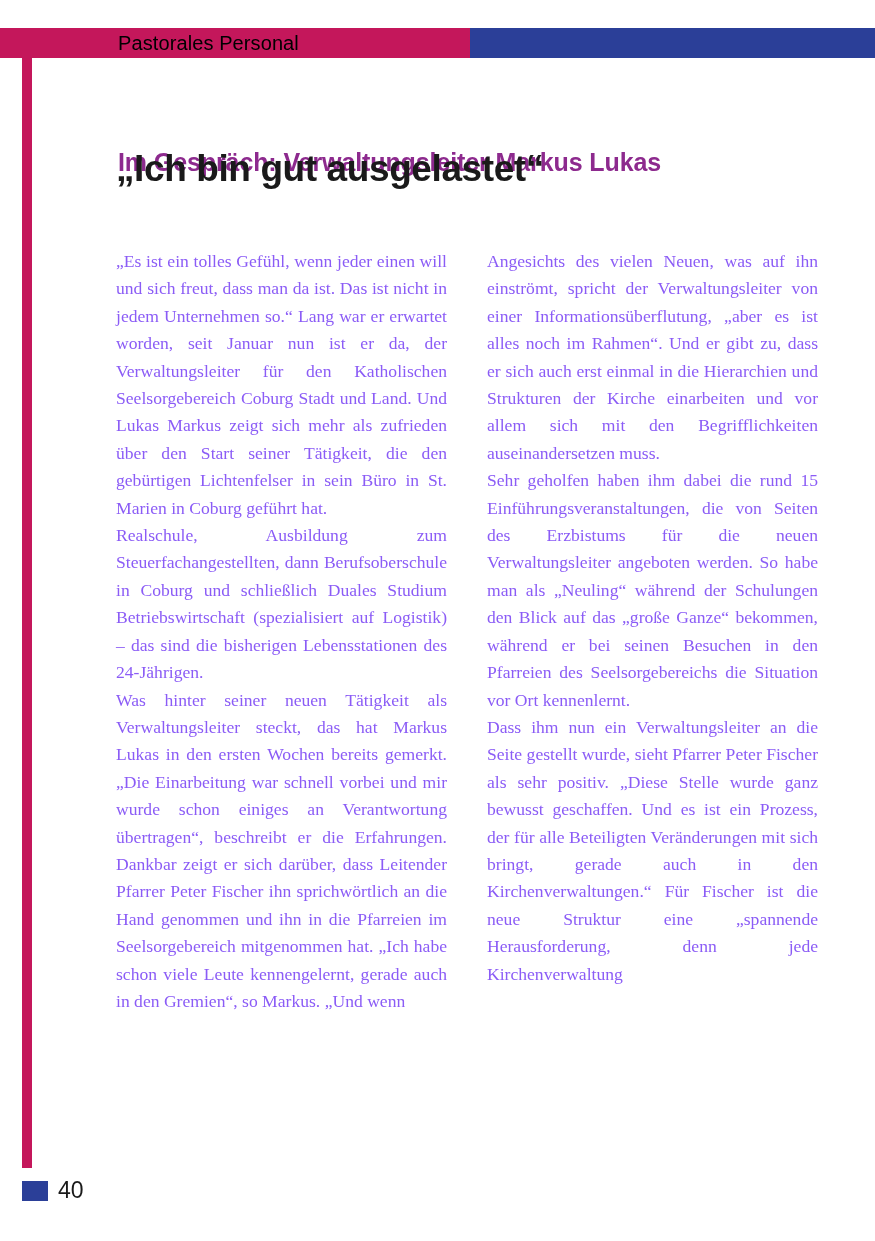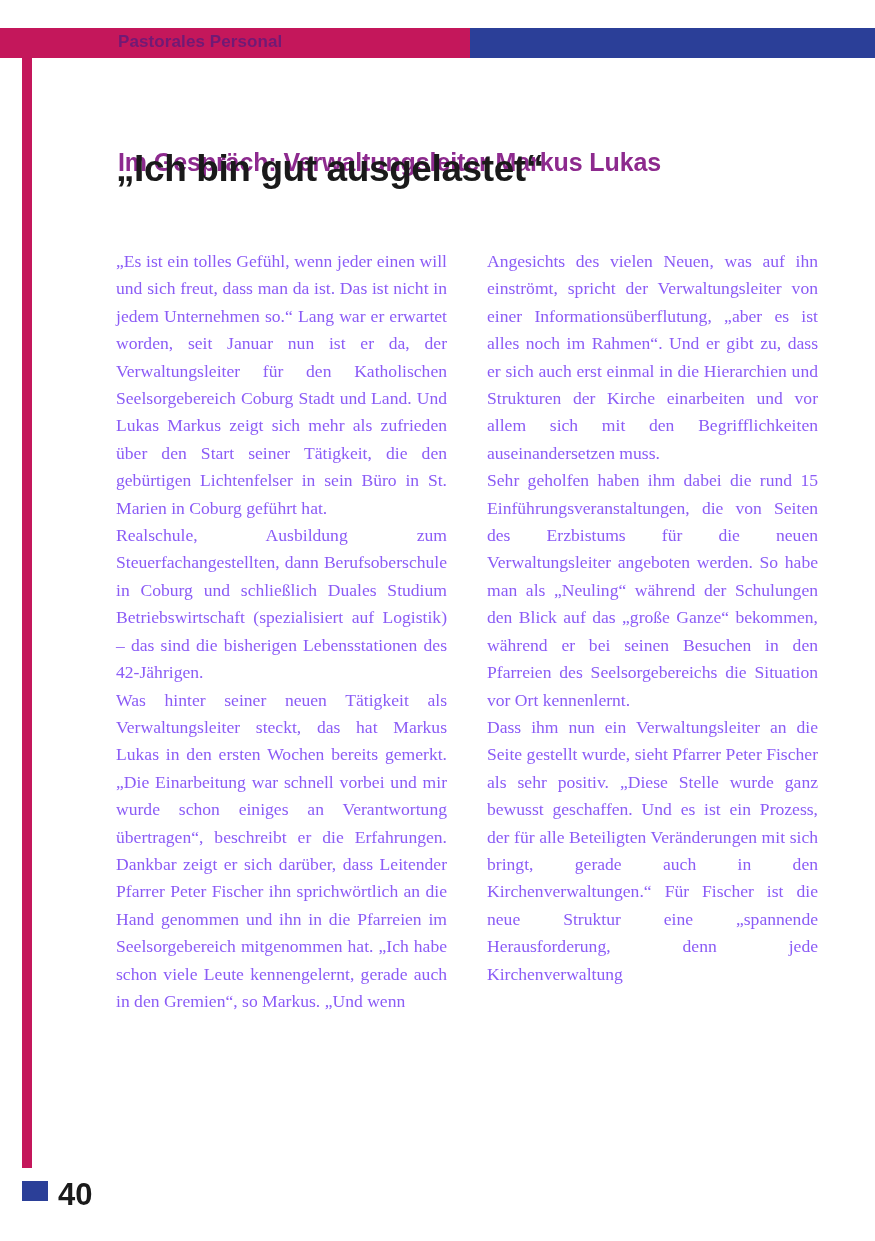--- a/index.html
+++ b/index.html
@@ -36,24 +36,24 @@
     top: 0;
     left: 470px;
     width: 405px;
     height: 30px;
     background: #2b3f98;
   }
   .header-band .section-title {
     position: absolute;
     top: 4px;
     left: 118px;
-    color: #701a75;
+    color: #000000;
     font-family: "Liberation Sans", sans-serif;
-    font-weight: bold;
-    font-size: 17px;
+    font-weight: normal;
+    font-size: 20px;
     letter-spacing: 0.1px;
   }
 
   
   .left-rule {
     position: absolute;
     top: 28px;
     left: 22px;
     width: 10px;
     height: 1140px;
@@ -121,43 +121,43 @@
     left: 0;
     width: 26px;
     height: 20px;
     background: #2b3f98;
   }
   .footer .page-number {
     position: absolute;
     top: -2px;
     left: 36px;
     font-family: "Liberation Sans", sans-serif;
-    font-weight: bold;
-    font-size: 31px;
+    font-weight: normal;
+    font-size: 23px;
     color: #1a1a1a;
   }
 </style>
 </head>
 <body>
 
 <div class="header-band">
   <div class="magenta"></div>
   <div class="blue"></div>
   <div class="section-title">Pastorales Personal</div>
 </div>
 
 <div class="left-rule"></div>
 
 <div class="kicker">Im Gespräch: Verwaltungsleiter Markus Lukas</div>
 <div class="headline">„Ich bin gut ausgelastet“</div>
 
 <div class="columns">
   <div class="col">
     <p>„Es ist ein tolles Gefühl, wenn jeder einen will und sich freut, dass man da ist. Das ist nicht in jedem Unternehmen so.“ Lang war er erwartet worden, seit Januar nun ist er da, der Verwaltungsleiter für den Katholischen Seelsorgebereich Coburg Stadt und Land. Und Lukas Markus zeigt sich mehr als zufrieden über den Start seiner Tätigkeit, die den gebürtigen Lichtenfelser in sein Büro in St. Marien in Coburg geführt hat.</p>
-    <p>Realschule, Ausbildung zum Steuerfachangestellten, dann Berufsoberschule in Coburg und schließlich Duales Studium Betriebswirtschaft (spezialisiert auf Logistik) – das sind die bisherigen Lebensstationen des 42-Jährigen.</p>
+    <p>Realschule, Ausbildung zum Steuerfachangestellten, dann Berufsoberschule in Coburg und schließlich Duales Studium Betriebswirtschaft (spezialisiert auf Logistik) – das sind die bisherigen Lebensstationen des 24-Jährigen.</p>
     <p>Was hinter seiner neuen Tätigkeit als Verwaltungsleiter steckt, das hat Markus Lukas in den ersten Wochen bereits gemerkt. „Die Einarbeitung war schnell vorbei und mir wurde schon einiges an Verantwortung übertragen“, beschreibt er die Erfahrungen. Dankbar zeigt er sich darüber, dass Leitender Pfarrer Peter Fischer ihn sprichwörtlich an die Hand genommen und ihn in die Pfarreien im Seelsorgebereich mitgenommen hat. „Ich habe schon viele Leute kennengelernt, gerade auch in den Gremien“, so Markus. „Und wenn</p>
   </div>
   <div class="col">
     <p>Angesichts des vielen Neuen, was auf ihn einströmt, spricht der Verwaltungsleiter von einer Informationsüberflutung, „aber es ist alles noch im Rahmen“. Und er gibt zu, dass er sich auch erst einmal in die Hierarchien und Strukturen der Kirche einarbeiten und vor allem sich mit den Begrifflichkeiten auseinandersetzen muss.</p>
     <p>Sehr geholfen haben ihm dabei die rund 15 Einführungsveranstaltungen, die von Seiten des Erzbistums für die neuen Verwaltungsleiter angeboten werden. So habe man als „Neuling“ während der Schulungen den Blick auf das „große Ganze“ bekommen, während er bei seinen Besuchen in den Pfarreien des Seelsorgebereichs die Situation vor Ort kennenlernt.</p>
     <p>Dass ihm nun ein Verwaltungsleiter an die Seite gestellt wurde, sieht Pfarrer Peter Fischer als sehr positiv. „Diese Stelle wurde ganz bewusst geschaffen. Und es ist ein Prozess, der für alle Beteiligten Veränderungen mit sich bringt, gerade auch in den Kirchenverwaltungen.“ Für Fischer ist die neue Struktur eine „spannende Herausforderung, denn jede Kirchenverwaltung</p>
   </div>
 </div>
 
 <div class="footer">

